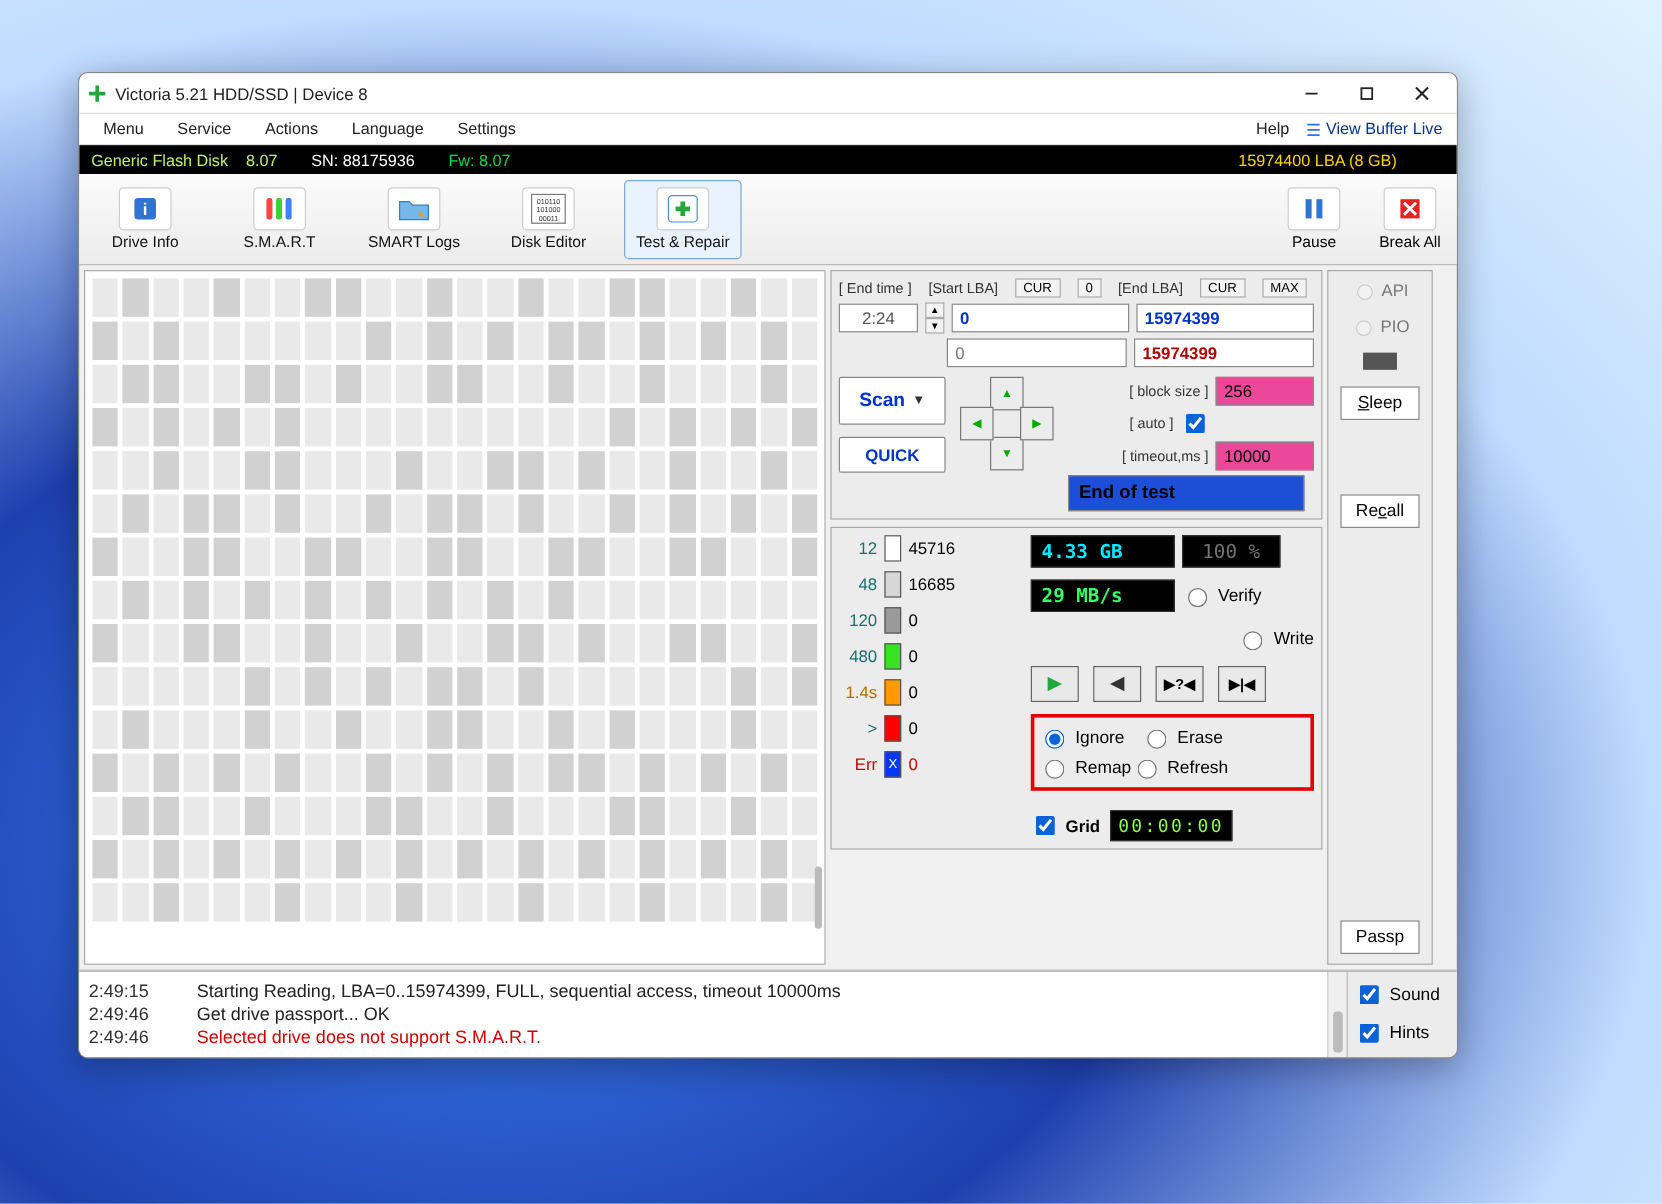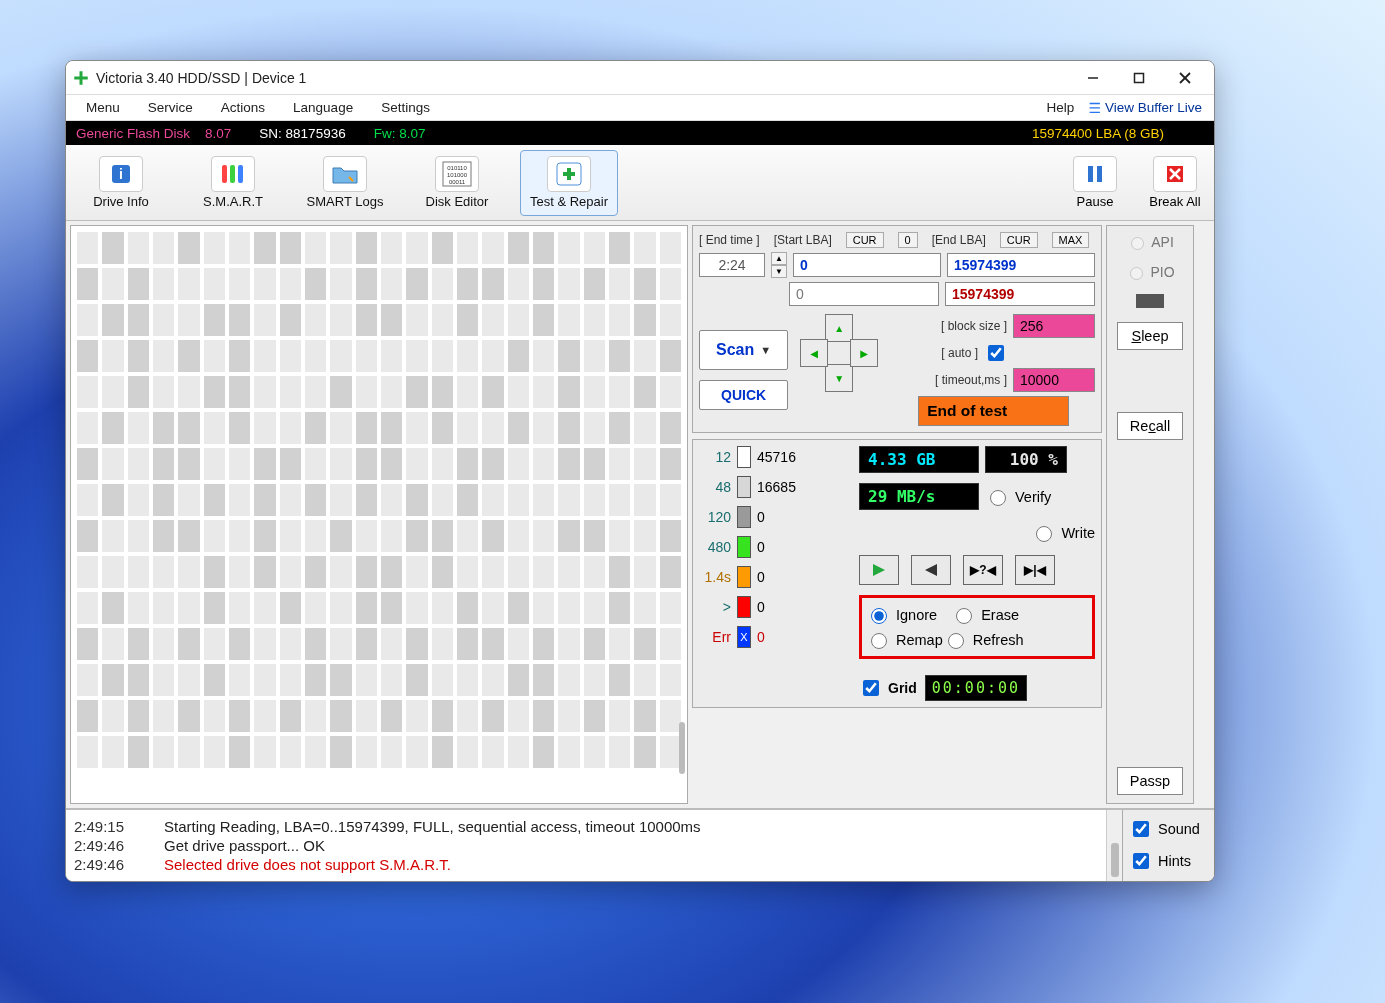--- a/index.html
+++ b/index.html
@@ -9,21 +9,21 @@
   .titlebar .icon { width:18px; height:18px; margin-right:6px; }
   .titlebar .title { font-size:14px; color:#222; flex:1; }
   .winbtns { display:flex; gap:0; }
   .winbtn { width:46px; height:32px; display:flex; align-items:center; justify-content:center; font-size:14px; color:#222; }
   .menubar { height:26px; background:#fff; border-bottom:1px solid #ddd; display:flex; align-items:center; padding:0 6px; font-size:13.5px; color:#222; }
   .menubar .mitem { padding:3px 14px; }
   .menubar .spacer { flex:1; }
   .viewbuf { color:#003399; display:flex; align-items:center; gap:4px; padding-right:6px; }
   .viewbuf .lines { color:#2677ee; font-size:14px; }
   .infobar { height:24px; background:#000; color:#fff; display:flex; align-items:center; font-size:13.5px; padding:0 10px; gap:28px; white-space:nowrap; }
-  .infobar .name { color:#ec4899; }
+  .infobar .name { color:#bef264; }
   .infobar .sn { color:#fff; }
   .infobar .fw { color:#00de4a; }
   .infobar .lba { color:#ffd200; flex:1; text-align:right; padding-right:40px;}
   .toolbar { height:76px; background:linear-gradient(#fbfbfb,#ececec); border-bottom:1px solid #bbb; display:flex; align-items:center; padding:0 6px; gap:14px; }
   .tbtn { width:98px; height:66px; display:flex; flex-direction:column; align-items:center; justify-content:center; gap:2px; font-size:13px; color:#111; border:1px solid transparent; border-radius:4px; }
   .tbtn.active { border:1px solid #7aa7d9; background:#e9f3ff; }
   .tbtn .ticon { width:44px; height:36px; background:#fff; border:1px solid #ccc; border-radius:4px; display:flex; align-items:center; justify-content:center; }
   .toolbar .spacer { flex:1; }
   .rbtn { width:66px; height:66px; display:flex; flex-direction:column; align-items:center; justify-content:center; gap:2px; font-size:13px; }
   .rbtn .ticon { width:44px; height:36px; background:#fff; border:1px solid #ccc; border-radius:4px; display:flex; align-items:center; justify-content:center; }
@@ -46,28 +46,28 @@
   .spinbtns button { width:16px; height:13px; font-size:8px; border:1px solid #aaa; background:#f3f3f3; padding:0; line-height:8px; }
   .scanbtn { border:1px solid #888; background:#fff; color:#0033cc; font-weight:600; font-size:16px; padding:10px 16px; border-radius:2px; display:flex; align-items:center; gap:6px; }
   .quickbtn { border:1px solid #888; background:#fff; color:#0033cc; font-weight:700; font-size:14px; padding:6px 10px; border-radius:2px; }
   .navdiamond { width:78px; height:78px; position:relative; }
   .navdiamond .tri { position:absolute; width:28px; height:28px; border:1px solid #777; background:#ececec; display:flex; align-items:center; justify-content:center; font-size:10px; color:#0a0; }
   .navdiamond .up { left:25px; top:0; }
   .navdiamond .dn { left:25px; bottom:0; }
   .navdiamond .lf { left:0; top:25px; }
   .navdiamond .rt { right:0; top:25px; }
   .selbox { border:1px solid #888; background:#ec4899; padding:3px 6px; font-size:14px; width:82px; }
-  .endtest { border:1px solid #888; background:#f97316; padding:5px 8px; font-size:15.5px; font-weight:600; width:151px;margin-left:28px; }
+  .endtest { border:1px solid #888; background:#1d4ed8; padding:5px 8px; font-size:15.5px; font-weight:600; width:197px; }
   .stats { display:flex; gap:10px; }
   .statcol { display:flex; flex-direction:column; gap:8px; font-size:14px; }
   .statrow { display:flex; align-items:center; gap:6px; }
   .swatch { width:14px; height:22px; border:1px solid #555; }
   .digbox { background:#000; border:1px solid #333; padding:3px 8px; font-family: "Consolas", monospace; font-weight:700; color:#00eaff; font-size:16px; width:120px; }
   .digbox.green { color:#33ff66; }
-  .pctbox { background:#000; border:1px solid #333; color:#e5e5e5; padding:3px 8px; font-family: "Consolas", monospace; font-weight:700; font-size:16px; width:82px; text-align:right;}
+  .pctbox { background:#000; border:1px solid #333; color:#737373; padding:3px 8px; font-family: "Consolas", monospace; font-weight:400; font-size:16px; width:82px; text-align:center;}
   .radio-row { display:flex; align-items:center; gap:6px; font-size:14.5px; margin:3px 0; }
   .radio-row input { width:16px; height:16px; accent-color:#0a63d6; }
   .playgrp { display:flex; gap:12px; }
   .playbtn { width:40px; height:30px; border:1px solid #666; background:#e9e9e9; display:flex; align-items:center; justify-content:center; }
   .redbox { border:3px solid #e70000; padding:4px 4px; }
   .gridchk-row { display:flex; align-items:center; gap:8px; margin-top:6px;}
   .timerbox { background:#000; border:1px solid #333; color:#8cff4a; font-family:"Consolas",monospace; letter-spacing:2px; padding:3px 6px; font-size:15px; }
   .sidebar { flex:0 0 88px; margin:4px 4px 4px 0; background:#ececec; border:1px solid #aaa; padding:8px 6px; display:flex; flex-direction:column; gap:14px; align-items:center; font-size:14px; }
   .sidebar label { display:flex; align-items:center; gap:4px; color:#777;}
   .sidebar .ind { width:28px; height:14px; border:1px solid #555; background:#555; }
@@ -89,21 +89,21 @@
 <body>
 
 <div class="window">
 
   <div class="titlebar">
     <span class="icon">
       <svg viewBox="0 0 24 24" width="18" height="18">
           <path fill="#22a83d" d="M10 3h4v7h7v4h-7v7h-4v-7H3v-4h7z"></path>
         </svg>
     </span>
-    <span class="title">Victoria 3.40 HDD/SSD | Device 1</span>
+    <span class="title">Victoria 5.21 HDD/SSD | Device 8</span>
     <div class="winbtns">
       <div class="winbtn">
           <svg width="12" height="12">
             <line x1="1" y1="6" x2="11" y2="6" stroke="#222" stroke-width="1.5"></line>
           </svg>
         </div>
       <div class="winbtn">
           <svg width="12" height="12">
             <rect x="1.5" y="1.5" width="9" height="9" fill="none" stroke="#222" stroke-width="1.5"></rect>
           </svg>
@@ -595,21 +595,21 @@
             </div>
           <div class="numbox blue">0</div>
           <div class="numbox blue">15974399</div>
         </div>
         <div class="row" style="margin-top:4px;">
           <div style="width:84px"></div>
           <div class="numbox" style="color:#777">0</div>
           <div class="numbox red">15974399</div>
         </div>
         <div class="row" style="margin-top:8px; align-items:flex-start; gap:12px;">
-          <div style="display:flex; flex-direction:column; gap:10px;margin-top:16px;">
+          <div style="display:flex; flex-direction:column; gap:10px;">
             <button class="scanbtn">
                 <span>Scan</span> 
                 <span style="font-size:11px;color:#333">▼</span>
               </button>
             <button class="quickbtn">QUICK</button>
           </div>
           <div class="navdiamond">
             <div class="tri up">▲</div>
             <div class="tri dn">▼</div>
             <div class="tri lf">◀</div>

